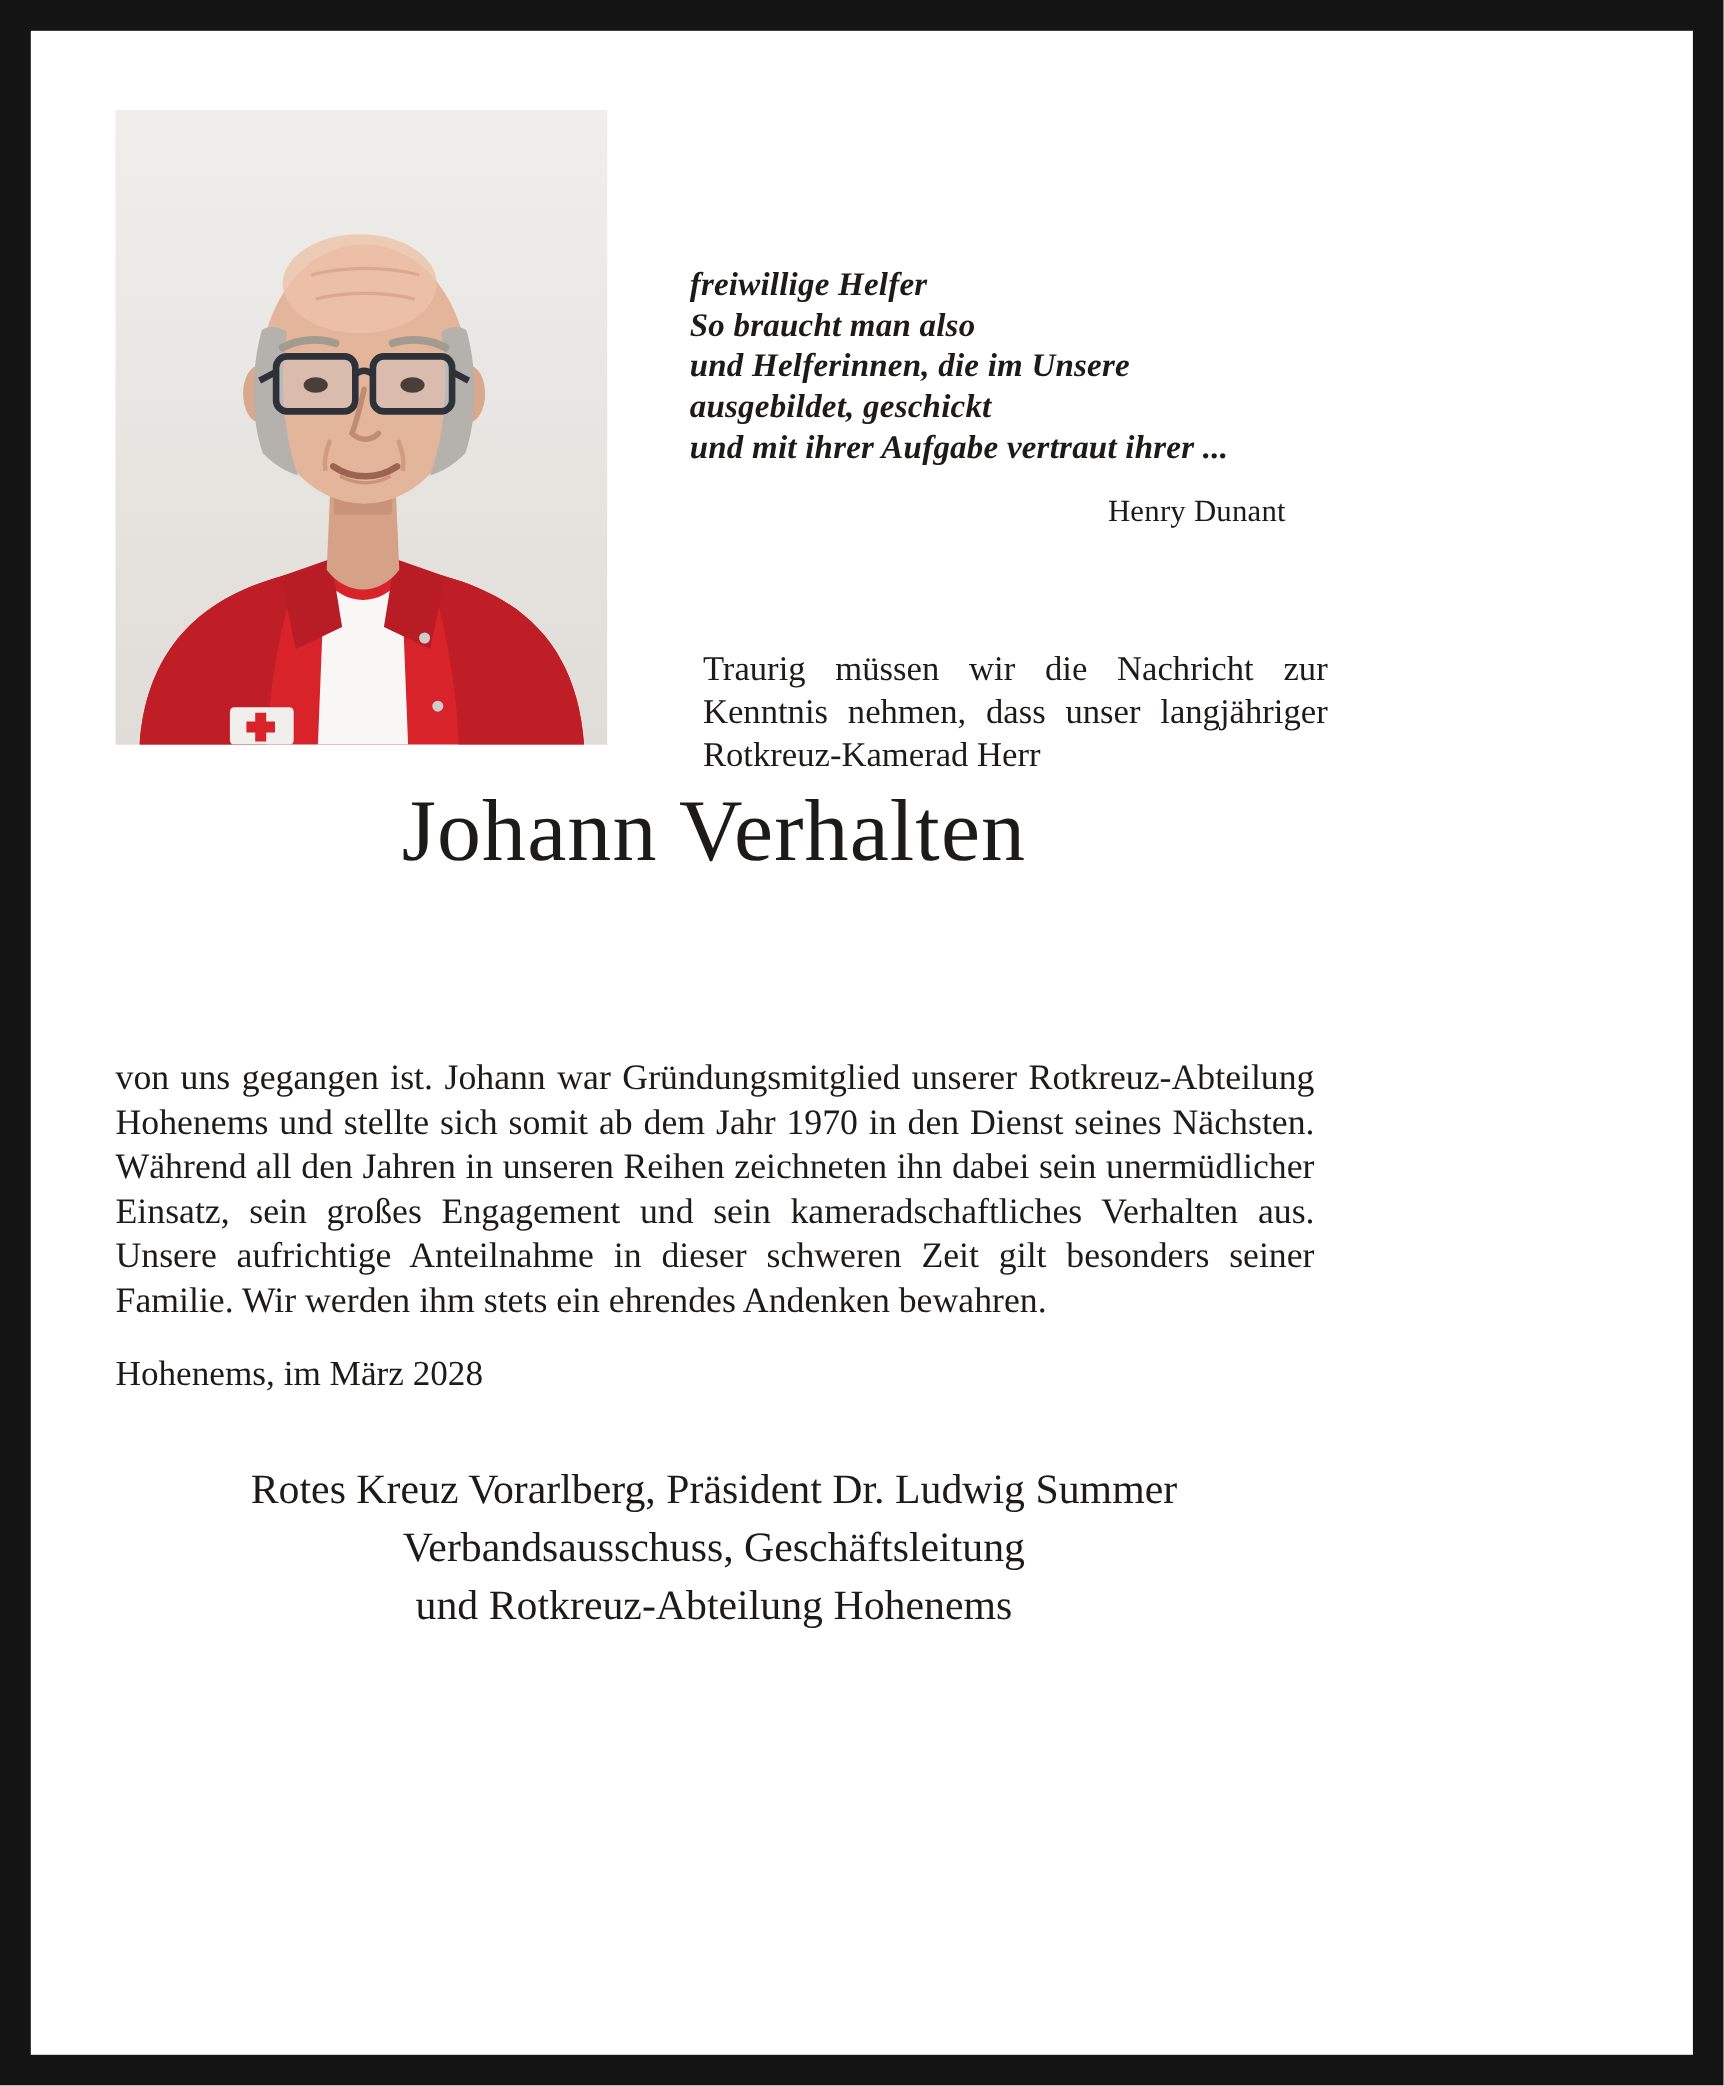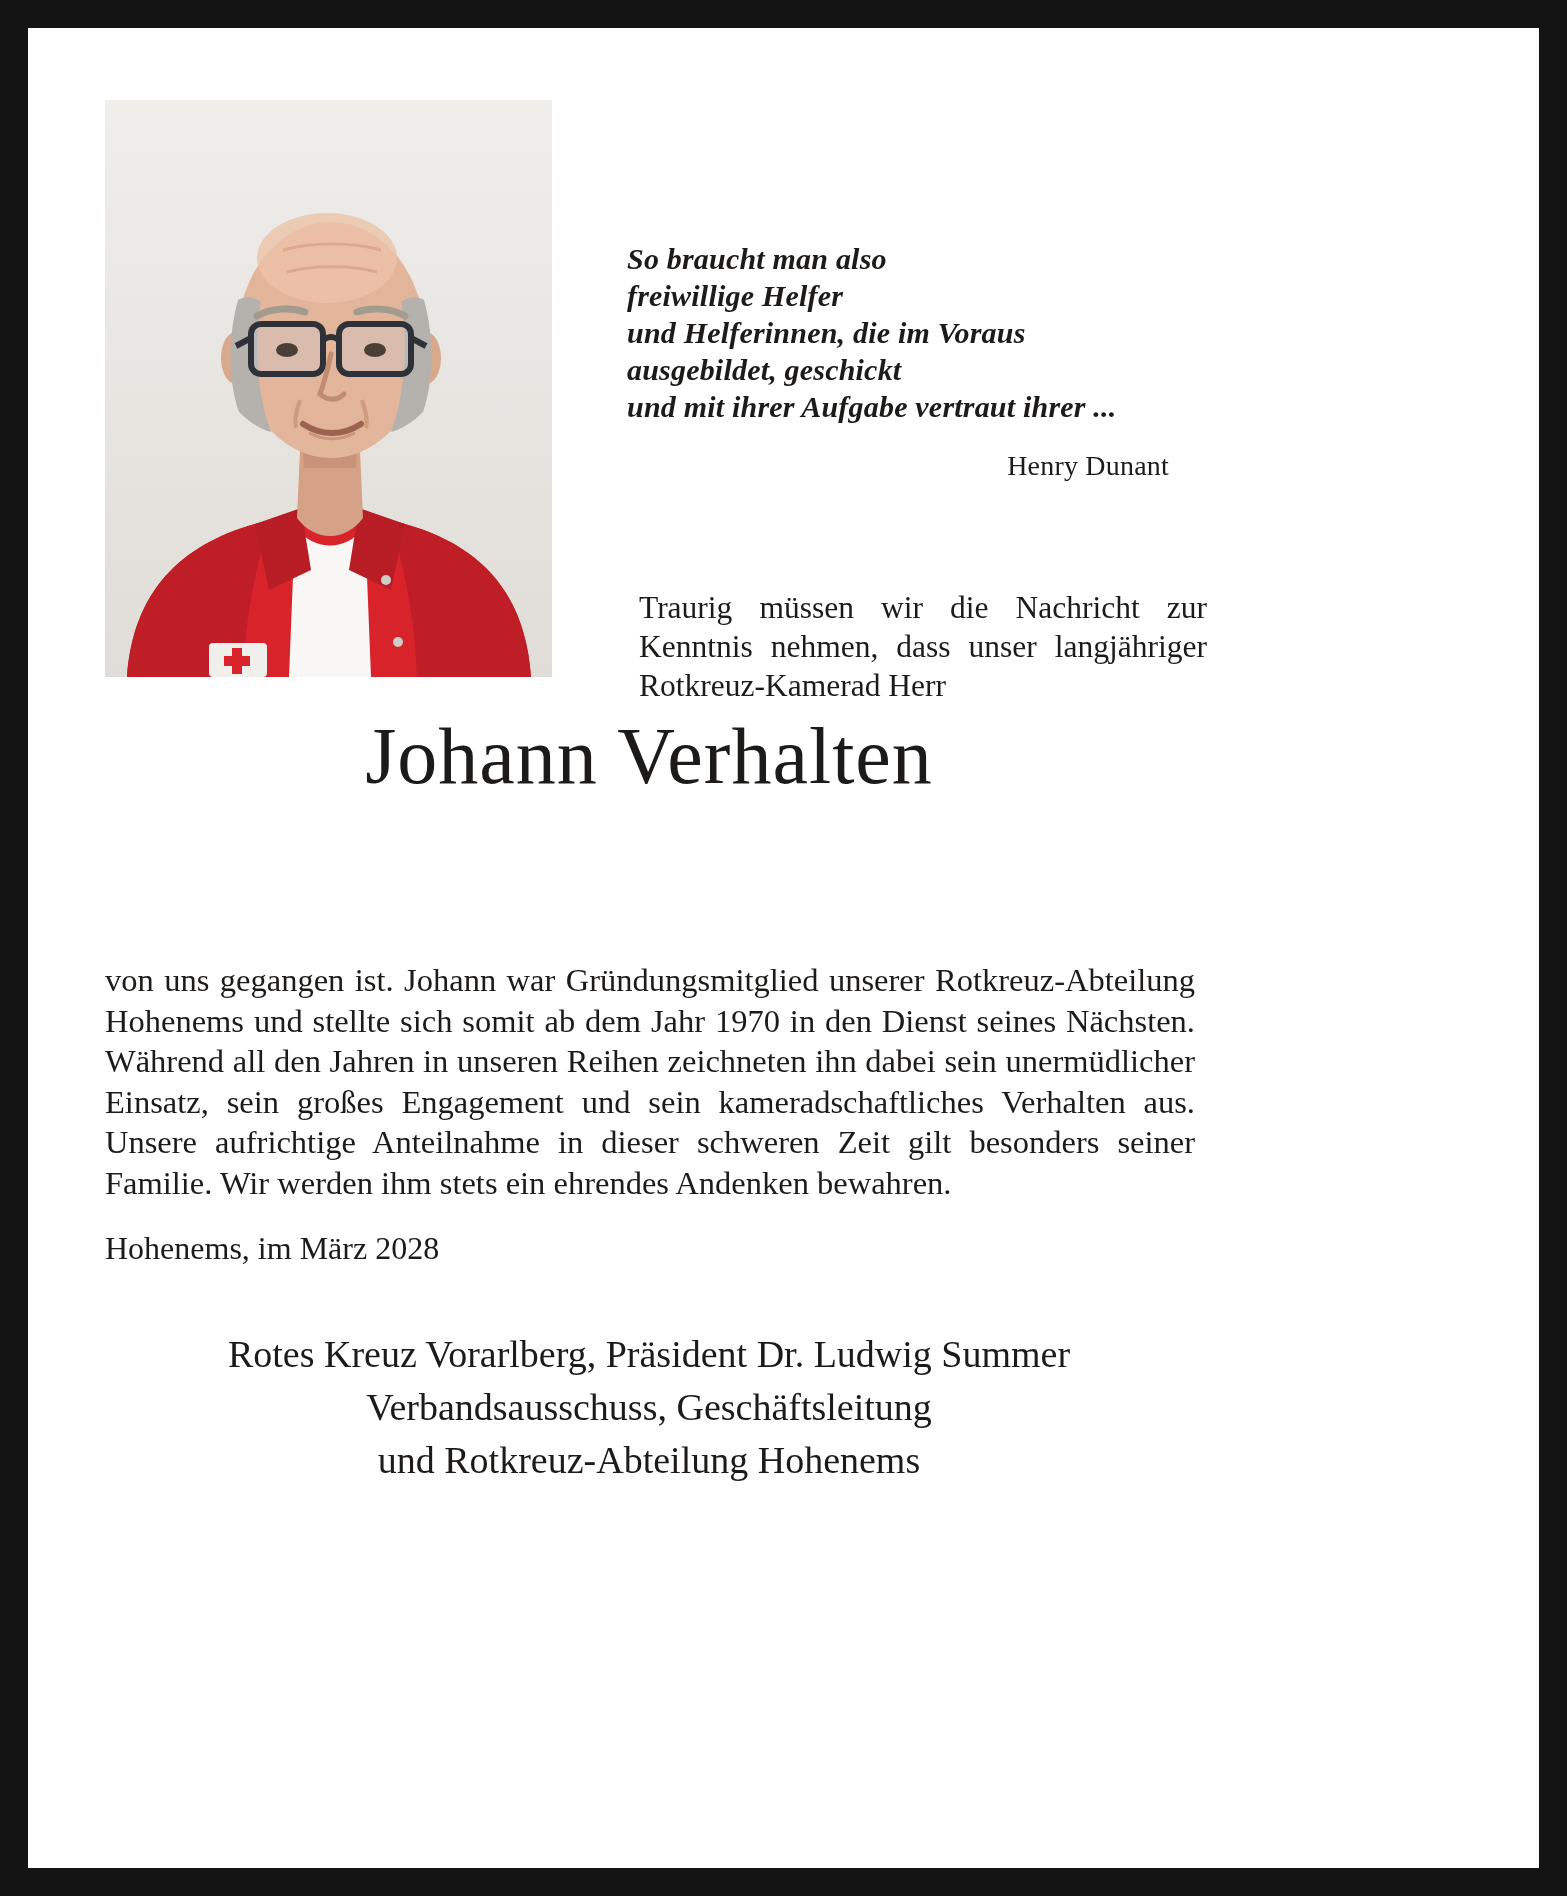--- a/index.html
+++ b/index.html
@@ -165,23 +165,23 @@
 
       <path d="M195 300 C191 312 189 320 191 328" stroke="#cf9c80" stroke-width="4" fill="none"></path>
       <path d="M257 300 C261 312 263 320 261 328" stroke="#cf9c80" stroke-width="4" fill="none"></path>
 
       <path d="M198 324 C216 336 238 336 256 324" stroke="#9c6450" stroke-width="6" fill="none" stroke-linecap="round"></path>
       <path d="M204 333 C220 341 234 341 250 333" stroke="#b97f68" stroke-width="3" fill="none" opacity="0.6"></path>
     </svg>
   </div>
 
   <div class="abs quote">
+    <div>freiwillige Helfer</div>
     <div>So braucht man also</div>
-    <div>freiwillige Helfer</div>
-    <div>und Helferinnen, die im Voraus</div>
+    <div>und Helferinnen, die im Unsere</div>
     <div>ausgebildet, geschickt</div>
     <div>und mit ihrer Aufgabe vertraut ihrer ...</div>
     <div class="quote-attribution">Henry Dunant</div>
   </div>
 
   <p class="abs intro" style="margin:12px">Traurig müssen wir die Nachricht zur Kenntnis nehmen, dass unser langjähriger Rotkreuz-Kamerad Herr</p>
 
   <div class="abs deceased-name">Johann Verhalten</div>
 
 

